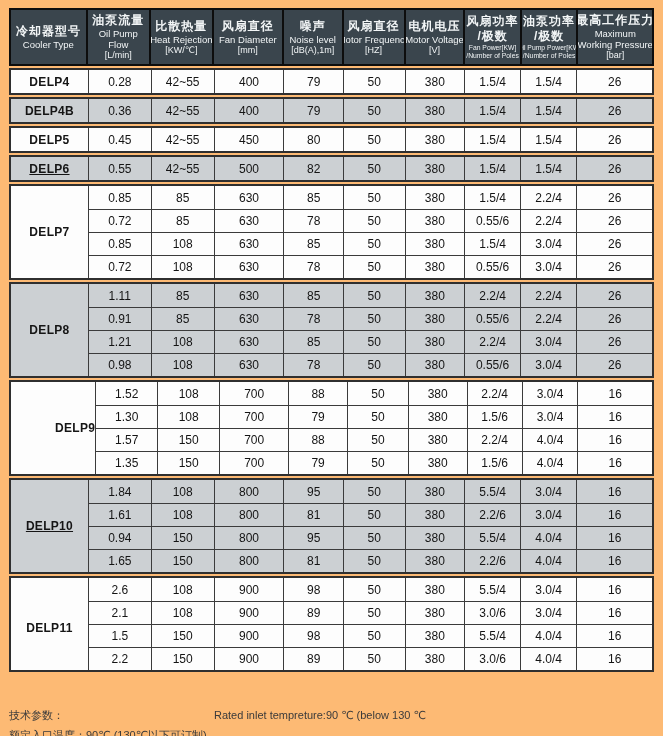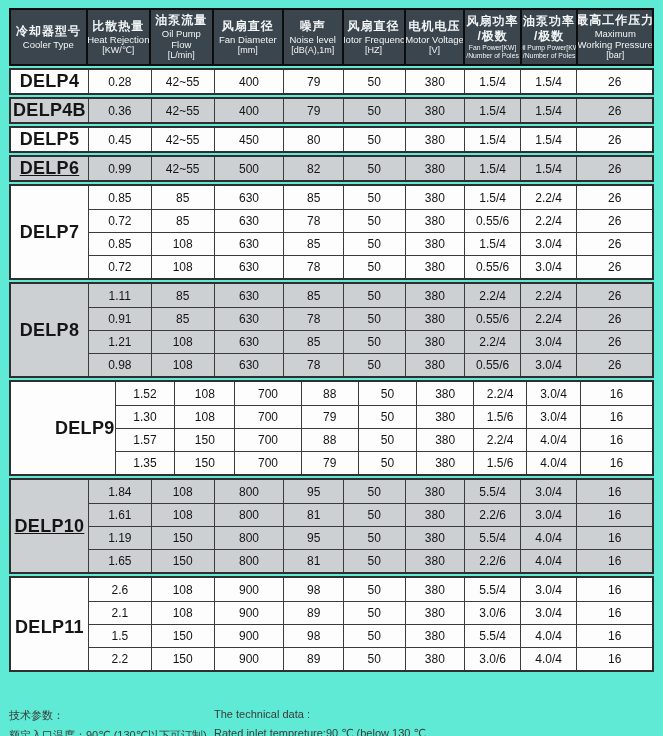--- a/index.html
+++ b/index.html
@@ -5,21 +5,21 @@
   * { margin: 0; padding: 0; box-sizing: border-box; }
   html, body { background: #ffffff; }
   body {
     font-family: "Liberation Sans", "DejaVu Sans", sans-serif;
     width: 663px; height: 736px;
     color: #1a1a1a;
   }
   .page {
     width: 663px; height: 736px;
     padding: 8px 9px 0 9px;
-    background: #5eead4;
+    background: #fdba74;
   }
   .grid {
     display: grid;
     grid-template-columns: 12fr 9.8fr 9.8fr 10.9fr 9.3fr 9.6fr 9.3fr 8.7fr 8.8fr 11.8fr;
   }
   
   .thead {
     background: #0d0d0d;
     border: 2px solid #0d0d0d;
     gap: 2px;
@@ -43,21 +43,21 @@
   .group {
     border: 2px solid #2f2f2f;
     margin-bottom: 2px;
     background: #fdfdfd;
     grid-auto-rows: 23px;
   }
   .group.shaded { background: #ccd0d3; }
   .model {
     grid-column: 1;
     display: flex; align-items: center; justify-content: center;
-    font-size: 18px; font-weight: bold; color: #151515;
+    font-size: 12px; font-weight: bold; color: #151515;
     letter-spacing: 0.3px;
   }
   .cell {
     display: flex; align-items: center; justify-content: center;
     font-size: 12px; color: #141414;
     border-left: 1px solid #3b3b3b;
     white-space: nowrap;
   }
   .cell.rtop { border-top: 1px solid #3b3b3b; }
   
@@ -76,29 +76,29 @@
 <body>
 
 <div class="page">
   <div class="spec-table">
     <div id="thead" class="grid thead">
         <div class="hcell">
           <div class="h-cn">冷却器型号</div>
           <div class="h-en">Cooler Type</div>
         </div>
         <div class="hcell">
-          <div class="h-cn">比散热量</div>
-          <div class="h-en">Heat Rejection</div>
-          <div class="h-unit">[KW/℃]</div>
-        </div>
-        <div class="hcell">
           <div class="h-cn">油泵流量</div>
           <div class="h-en">Oil Pump</div>
           <div class="h-en">Flow</div>
           <div class="h-unit">[L/min]</div>
+        </div>
+        <div class="hcell">
+          <div class="h-cn">比散热量</div>
+          <div class="h-en">Heat Rejection</div>
+          <div class="h-unit">[KW/℃]</div>
         </div>
         <div class="hcell">
           <div class="h-cn">风扇直径</div>
           <div class="h-en">Fan Diameter</div>
           <div class="h-unit">[mm]</div>
         </div>
         <div class="hcell">
           <div class="h-cn">噪声</div>
           <div class="h-en">Noise level</div>
           <div class="h-unit">[dB(A),1m]</div>
@@ -164,21 +164,21 @@
           <div class="cell">450</div>
           <div class="cell">80</div>
           <div class="cell">50</div>
           <div class="cell">380</div>
           <div class="cell">1.5/4</div>
           <div class="cell">1.5/4</div>
           <div class="cell">26</div>
         </div>
         <div class="grid group shaded">
           <div class="model" style="grid-row: 1 / span 1; text-decoration: underline;">DELP6</div>
-          <div class="cell">0.99</div>
+          <div class="cell">0.55</div>
           <div class="cell">42~55</div>
           <div class="cell">500</div>
           <div class="cell">82</div>
           <div class="cell">50</div>
           <div class="cell">380</div>
           <div class="cell">1.5/4</div>
           <div class="cell">1.5/4</div>
           <div class="cell">26</div>
         </div>
         <div class="grid group">
@@ -311,21 +311,21 @@
           <div class="cell">16</div>
           <div class="cell rtop">1.61</div>
           <div class="cell rtop">108</div>
           <div class="cell rtop">800</div>
           <div class="cell rtop">81</div>
           <div class="cell rtop">50</div>
           <div class="cell rtop">380</div>
           <div class="cell rtop">2.2/6</div>
           <div class="cell rtop">3.0/4</div>
           <div class="cell rtop">16</div>
-          <div class="cell rtop">1.19</div>
+          <div class="cell rtop">0.94</div>
           <div class="cell rtop">150</div>
           <div class="cell rtop">800</div>
           <div class="cell rtop">95</div>
           <div class="cell rtop">50</div>
           <div class="cell rtop">380</div>
           <div class="cell rtop">5.5/4</div>
           <div class="cell rtop">4.0/4</div>
           <div class="cell rtop">16</div>
           <div class="cell rtop">1.65</div>
           <div class="cell rtop">150</div>
@@ -378,18 +378,17 @@
         </div>
       </div>
   </div>
 
   <div class="footer">
     <div class="footer-cn">
       <div class="f-line1">技术参数：</div>
       <div class="f-line2">额定入口温度：90℃ (130℃以下可订制)</div>
     </div>
     <div class="footer-en">
-      <div class="f-line1">The technical data :</div>
       <div class="f-line2">Rated inlet tempreture:90 ℃ (below 130 ℃</div>
 
     </div>
   </div>
 </div>
 
 </body></html>

